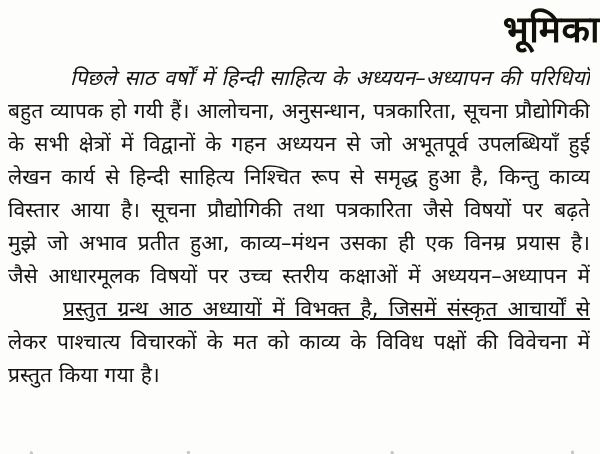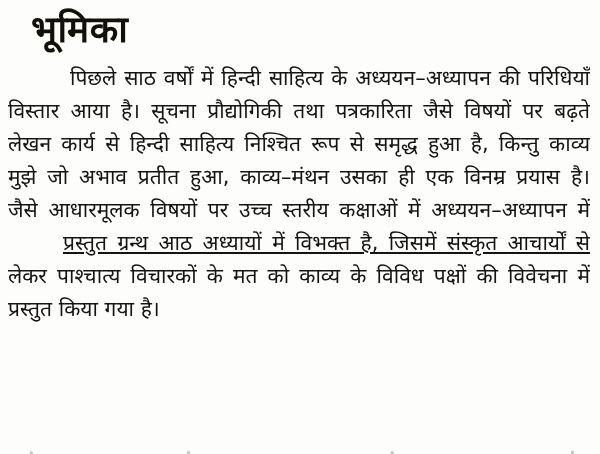--- a/index.html
+++ b/index.html
@@ -13,21 +13,21 @@
     height: 454px;
     margin: 0 auto;
     background: #fdfdfc;
     overflow: hidden;
     font-family: "DejaVu Sans", sans-serif;
     color: #161412;
   }
   .page-title {
     margin: 0;
     padding-top: 4px;
-    text-align: left;
+    text-align: right;
     font-size: 37px;
     line-height: 52px;
     font-weight: 700;
     letter-spacing: 0.5px;
     color: #111009;
     padding-left: 31px;
   }
   .body-text {
     position: absolute;
     top: 62px;
@@ -38,21 +38,21 @@
     font-size: 21px;
     line-height: 33px;
     font-weight: 500;
     white-space: nowrap;      
     text-align: justify;
     text-align-last: justify;
     overflow: hidden;
   }
   
   .line { white-space: normal; height: 33px; }
-  .line.indent-1 { text-indent: 62px; }
+  .line.indent-1 { text-indent: 62px; font-style: italic; }
   .line.indent-2 { text-indent: 55px; text-decoration: underline; }
   .line.last { text-align: center; text-align-last: left; }
   
   .scan-artifact {
     position: absolute;
     left: 8px;
     right: 10px;
     bottom: 0;
     height: 5px;
     opacity: 0.35;
@@ -65,22 +65,24 @@
 </style>
 </head>
 <body>
 
 <div class="page">
 
   <h1 class="page-title">भूमिका</h1>
 
   <div class="body-text">
     <div class="line indent-1">पिछले साठ वर्षों में हिन्दी साहित्य के अध्ययन–अध्यापन की परिधियाँ</div>
+    <div class="line">बहुत व्यापक हो गयी हैं। आलोचना, अनुसन्धान, पत्रकारिता, सूचना प्रौद्योगिकी</div>
+    <div class="line">के सभी क्षेत्रों में विद्वानों के गहन अध्ययन से जो अभूतपूर्व उपलब्धियाँ हुई</div>
+    <div class="line">लेखन कार्य से हिन्दी साहित्य निश्चित रूप से समृद्ध हुआ है, किन्तु काव्य</div>
     <div class="line">विस्तार आया है। सूचना प्रौद्योगिकी तथा पत्रकारिता जैसे विषयों पर बढ़ते</div>
-    <div class="line">लेखन कार्य से हिन्दी साहित्य निश्चित रूप से समृद्ध हुआ है, किन्तु काव्य</div>
     <div class="line">मुझे जो अभाव प्रतीत हुआ, काव्य–मंथन उसका ही एक विनम्र प्रयास है।</div>
     <div class="line">जैसे आधारमूलक विषयों पर उच्च स्तरीय कक्षाओं में अध्ययन–अध्यापन में</div>
     <div class="line indent-2">प्रस्तुत ग्रन्थ आठ अध्यायों में विभक्त है, जिसमें संस्कृत आचार्यों से</div>
     <div class="line">लेकर पाश्चात्य विचारकों के मत को काव्य के विविध पक्षों की विवेचना में</div>
     <div class="line last">प्रस्तुत किया गया है।</div>
   </div>
 
   <div class="scan-artifact"></div>
 
 </div>

